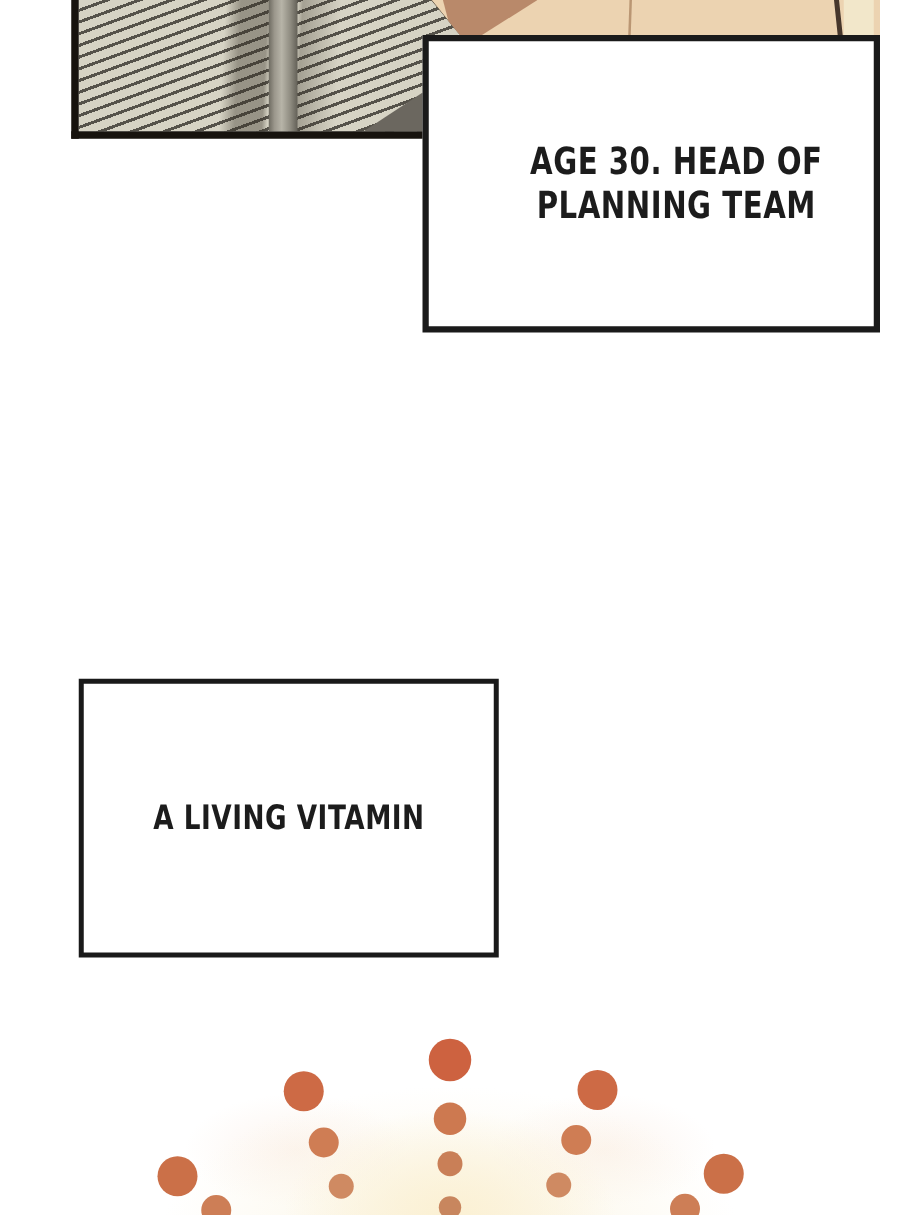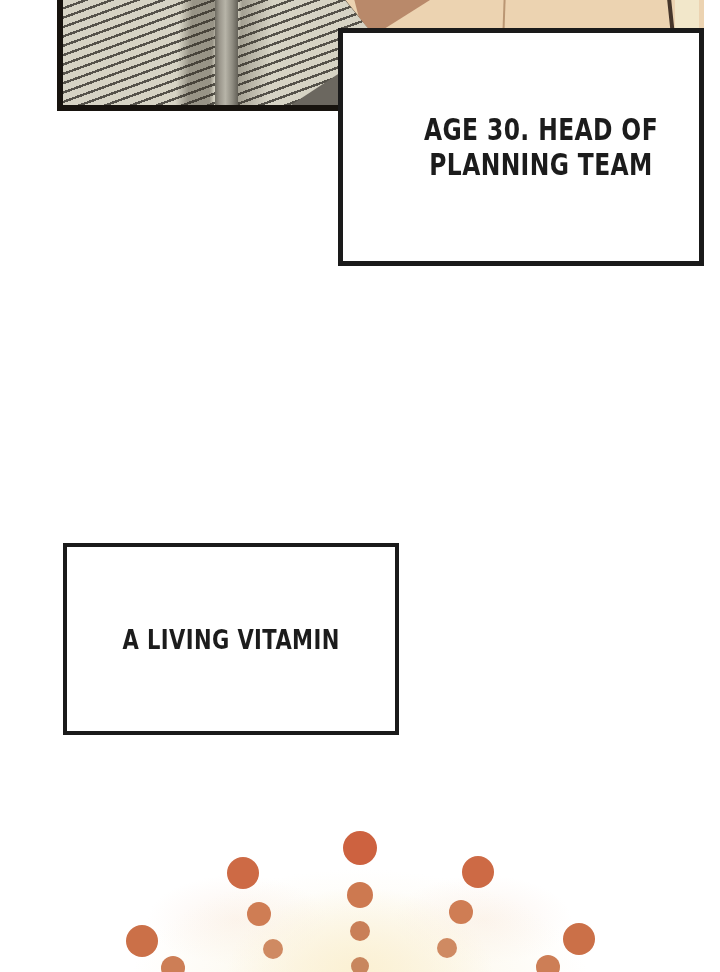--- a/index.html
+++ b/index.html
@@ -29,21 +29,21 @@
   .fig-seam{position:absolute;left:165px;top:0;width:2px;height:33px;background:rgba(170,130,95,.75);
     transform:rotate(2deg);}
   .fig-hairline{position:absolute;left:331px;top:-3px;width:4px;height:40px;background:#46362b;
     transform:rotate(-6deg);border-radius:2px;}
   .fig-collar{position:absolute;left:337px;top:0;width:24px;height:33px;background:#f2e7ca;}
 
   
   .caption{position:absolute;background:#ffffff;border:5px solid #1a1a1a;box-sizing:border-box;
     display:flex;align-items:center;justify-content:center;text-align:center;}
   .caption-1{left:338px;top:28px;width:366px;height:238px;padding-left:40px;}
-  .caption-2{left:63px;top:543px;width:336px;height:192px;border-width:4px;}
+  .caption-2{left:63px;top:543px;width:336px;height:223px;border-width:4px;}
   .cap-text{font-weight:bold;color:#1c1c1c;transform:scaleX(0.78);transform-origin:center;white-space:nowrap;}
   .caption-1 .cap-text{font-size:30px;line-height:35px;letter-spacing:0.5px;}
   .caption-2 .cap-text{font-size:27px;line-height:31px;letter-spacing:0.5px;}
 
   
   .sunburst-glow{position:absolute;left:0;top:772px;width:720px;height:200px;pointer-events:none;
     background:
       radial-gradient(ellipse 190px 120px at 50% 100%,rgba(251,240,210,0.95),rgba(251,240,210,0) 70%),
       radial-gradient(ellipse 330px 170px at 50% 108%,rgba(250,242,220,0.80),rgba(250,242,220,0) 70%),
       radial-gradient(ellipse 120px 60px at 33% 74%,rgba(246,219,200,0.30),rgba(246,219,200,0) 75%),

